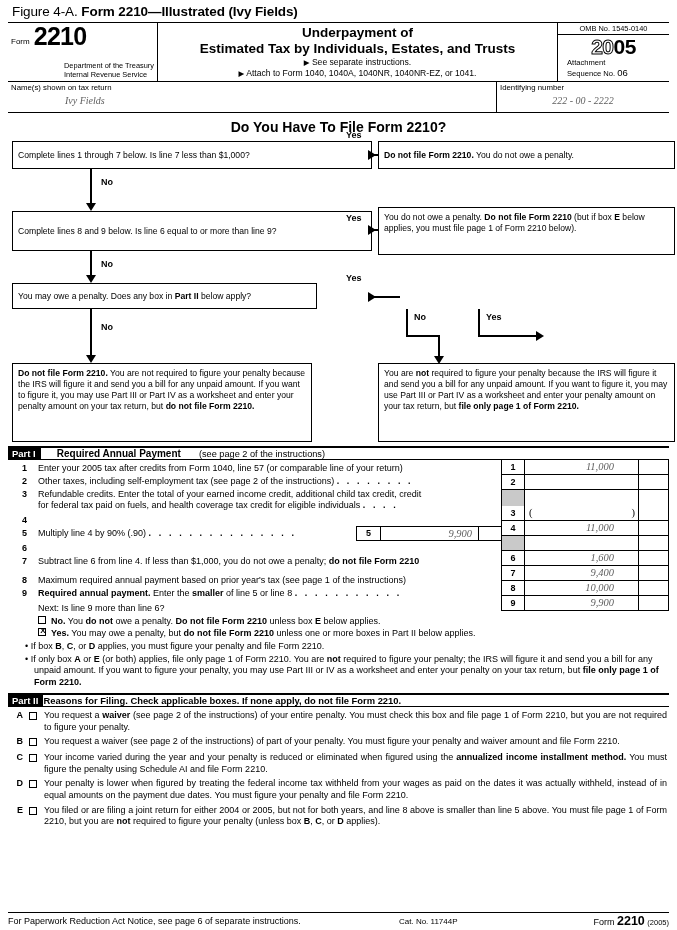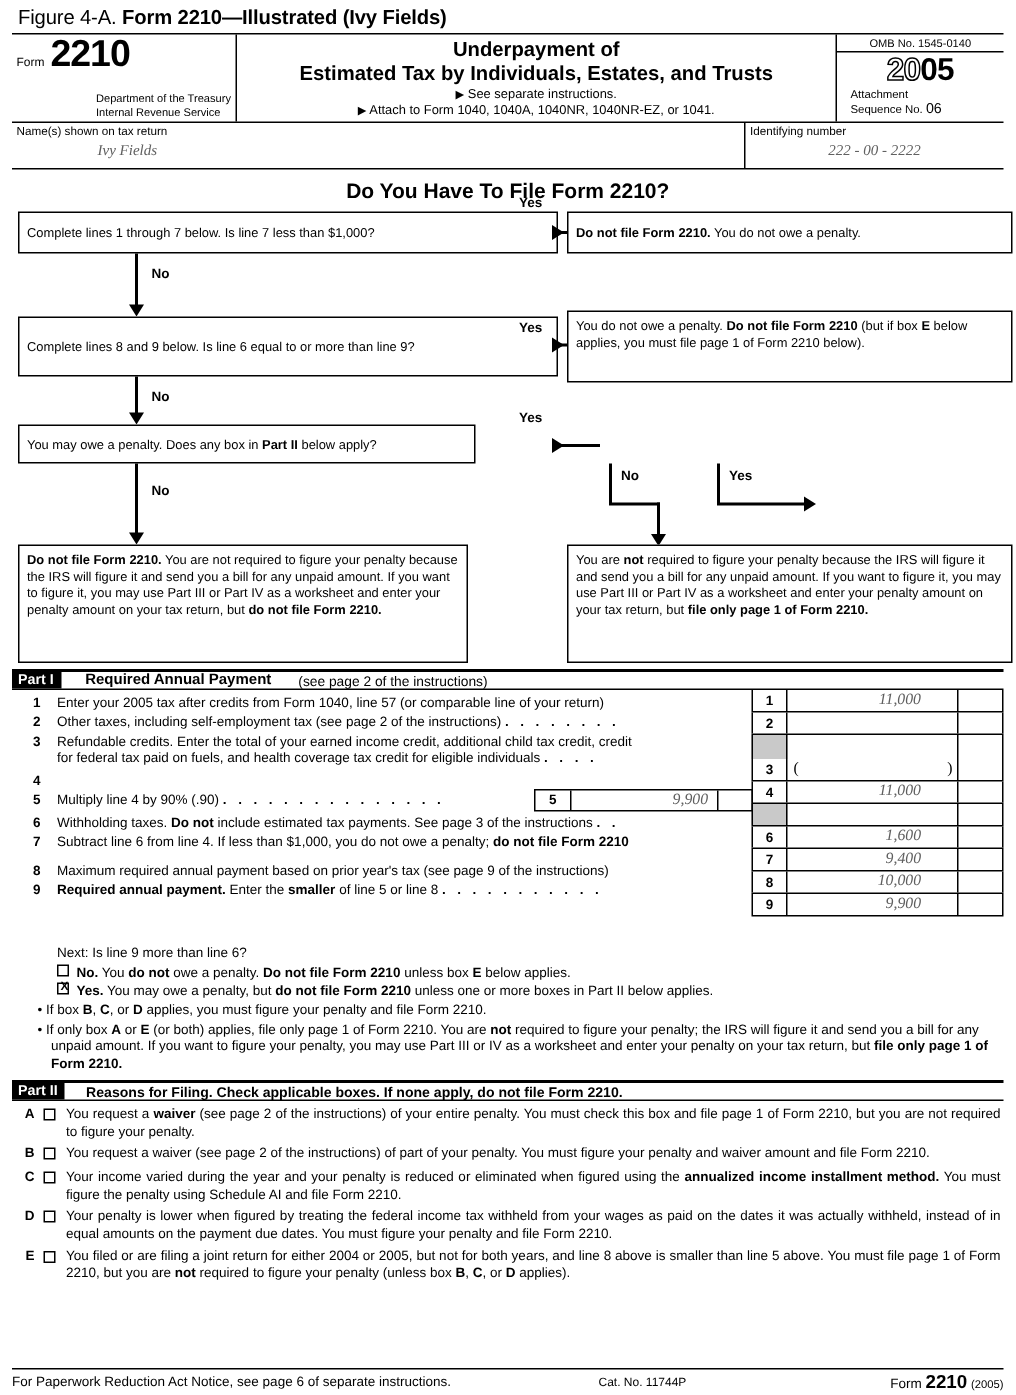--- a/index.html
+++ b/index.html
@@ -67,21 +67,21 @@
 
   
   .part-bar{
     display:flex; align-items:stretch; margin:0 2px;
     border-top:2.4px solid #000; border-bottom:1.6px solid #000;
     height:14px;
   }
   .part-tag{ background:#000; color:#fff; font-weight:bold; font-size:9.5px; padding:0 5px 0 4px; display:flex; align-items:center;}
   .part-title{ font-weight:bold; font-size:10px; padding-left:16px; display:flex; align-items:center; }
   .part-note{ font-weight:normal; font-size:9.2px; padding-left:18px; display:flex; align-items:center;}
-  .part-title-2{ font-weight:bold; font-size:9.4px; padding-left:14px; display:flex; align-items:center; }
+  .part-title-2{ font-weight:bold; font-size:9.4px; display:flex; align-items:center; }
 
   
   .p1{ position:relative; margin:0 2px; height:115px; }
   .lrow{ position:absolute; left:0; font-size:9px; line-height:1.22; }
   .lnum{ position:absolute; font-weight:bold; font-size:9px; }
   .dots{ letter-spacing:2.6px; font-weight:bold; }
 
   
   .amt-tbl{ position:absolute; right:0; top:0; width:168px; }
   .amt-r{ display:flex; border-bottom:1.4px solid #000; height:15px; }
@@ -318,35 +318,34 @@
 
     <div class="lnum" style="left:14px; top:68px;">5</div>
     <div class="lrow" style="left:30px; top:68px; width:360px;"><span>Multiply line 4 by 90% (.90)</span> <span class="dots">. . . . . . . . . . . . . . .</span></div>
     <div class="inline5" style="left:348px; top:66px;">
       <div class="n">5</div>
       <div class="v">9,900</div>
       <div class="c"></div>
     </div>
 
     <div class="lnum" style="left:14px; top:83px;">6</div>
-    <div class="lrow" style="left:30px; top:83px; width:478px;">Withholding taxes. <b>Do not</b> include estimated tax payments. See page 3 of the instructions <span class="dots">. .</span></div>
 
     <div class="lnum" style="left:14px; top:96px;">7</div>
     <div class="lrow" style="left:30px; top:96px; width:478px;">Subtract line 6 from line 4. If less than $1,000, you do not owe a penalty; <b>do not file Form 2210</b></div>
   </div>
 
   <div class="nextblk">
     <div style="position:relative; height:28px;">
       <div class="lnum" style="left:14px; top:0px;">8</div>
-      <div class="lrow" style="left:30px; top:0px; width:478px;">Maximum required annual payment based on prior year's tax (see page 9 of the instructions)</div>
+      <div class="lrow" style="left:30px; top:0px; width:478px;">Maximum required annual payment based on prior year's tax (see page 1 of the instructions)</div>
       <div class="lnum" style="left:14px; top:13px;">9</div>
       <div class="lrow" style="left:30px; top:13px; width:478px;"><b>Required annual payment.</b> Enter the <b>smaller</b> of line 5 or line 8 <span class="dots">. . . . . . . . . . .</span></div>
     </div>
 
-    <div style="padding-left:30px;margin-top:27px;">Next: Is line 9 more than line 6?</div>
+    <div style="padding-left:30px;">Next: Is line 9 more than line 6?</div>
 
     <div class="nl" style="padding-left:30px;">
       <span class="cbx"></span>
       <span class="tx"><b>No.</b> You <b>do not</b> owe a penalty. <b>Do not file Form 2210</b> unless box <b>E</b> below applies.</span>
     </div>
     <div class="nl" style="padding-left:30px;">
       <span class="cbx x"></span>
       <span class="tx"><b>Yes.</b> You may owe a penalty, but <b>do not file Form 2210</b> unless one or more boxes in Part II below applies.</span>
     </div>
     <div class="bullet">• If box <b>B</b>, <b>C</b>, or <b>D</b> applies, you must figure your penalty and file Form 2210.</div>

